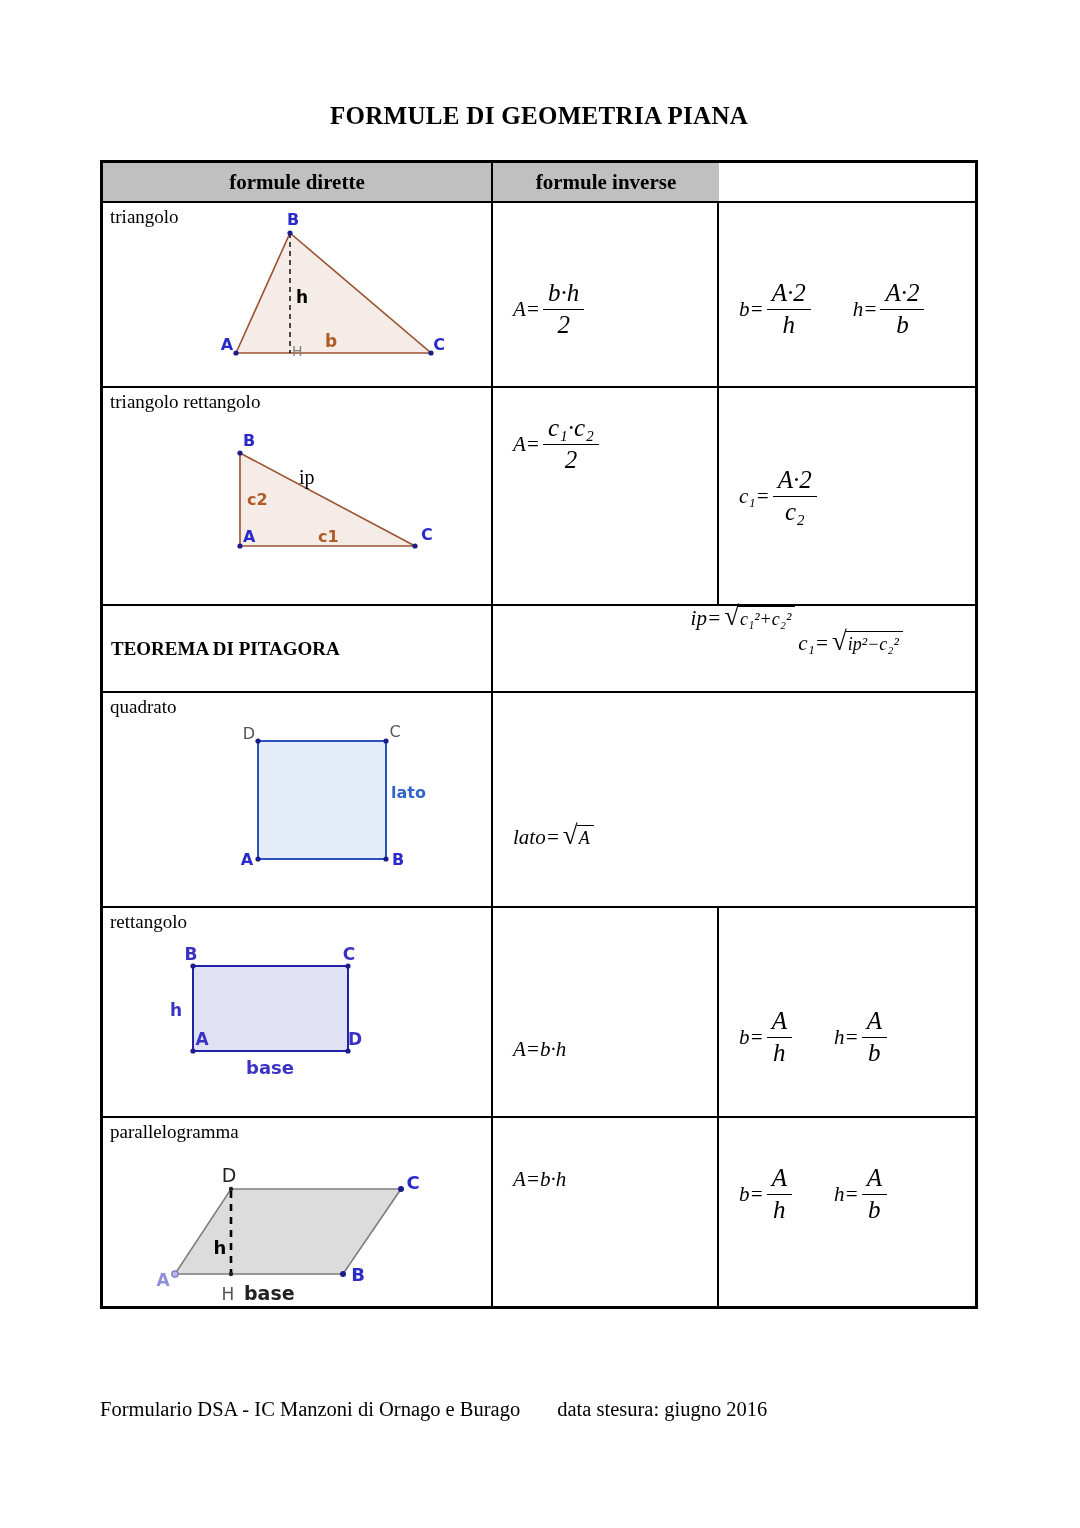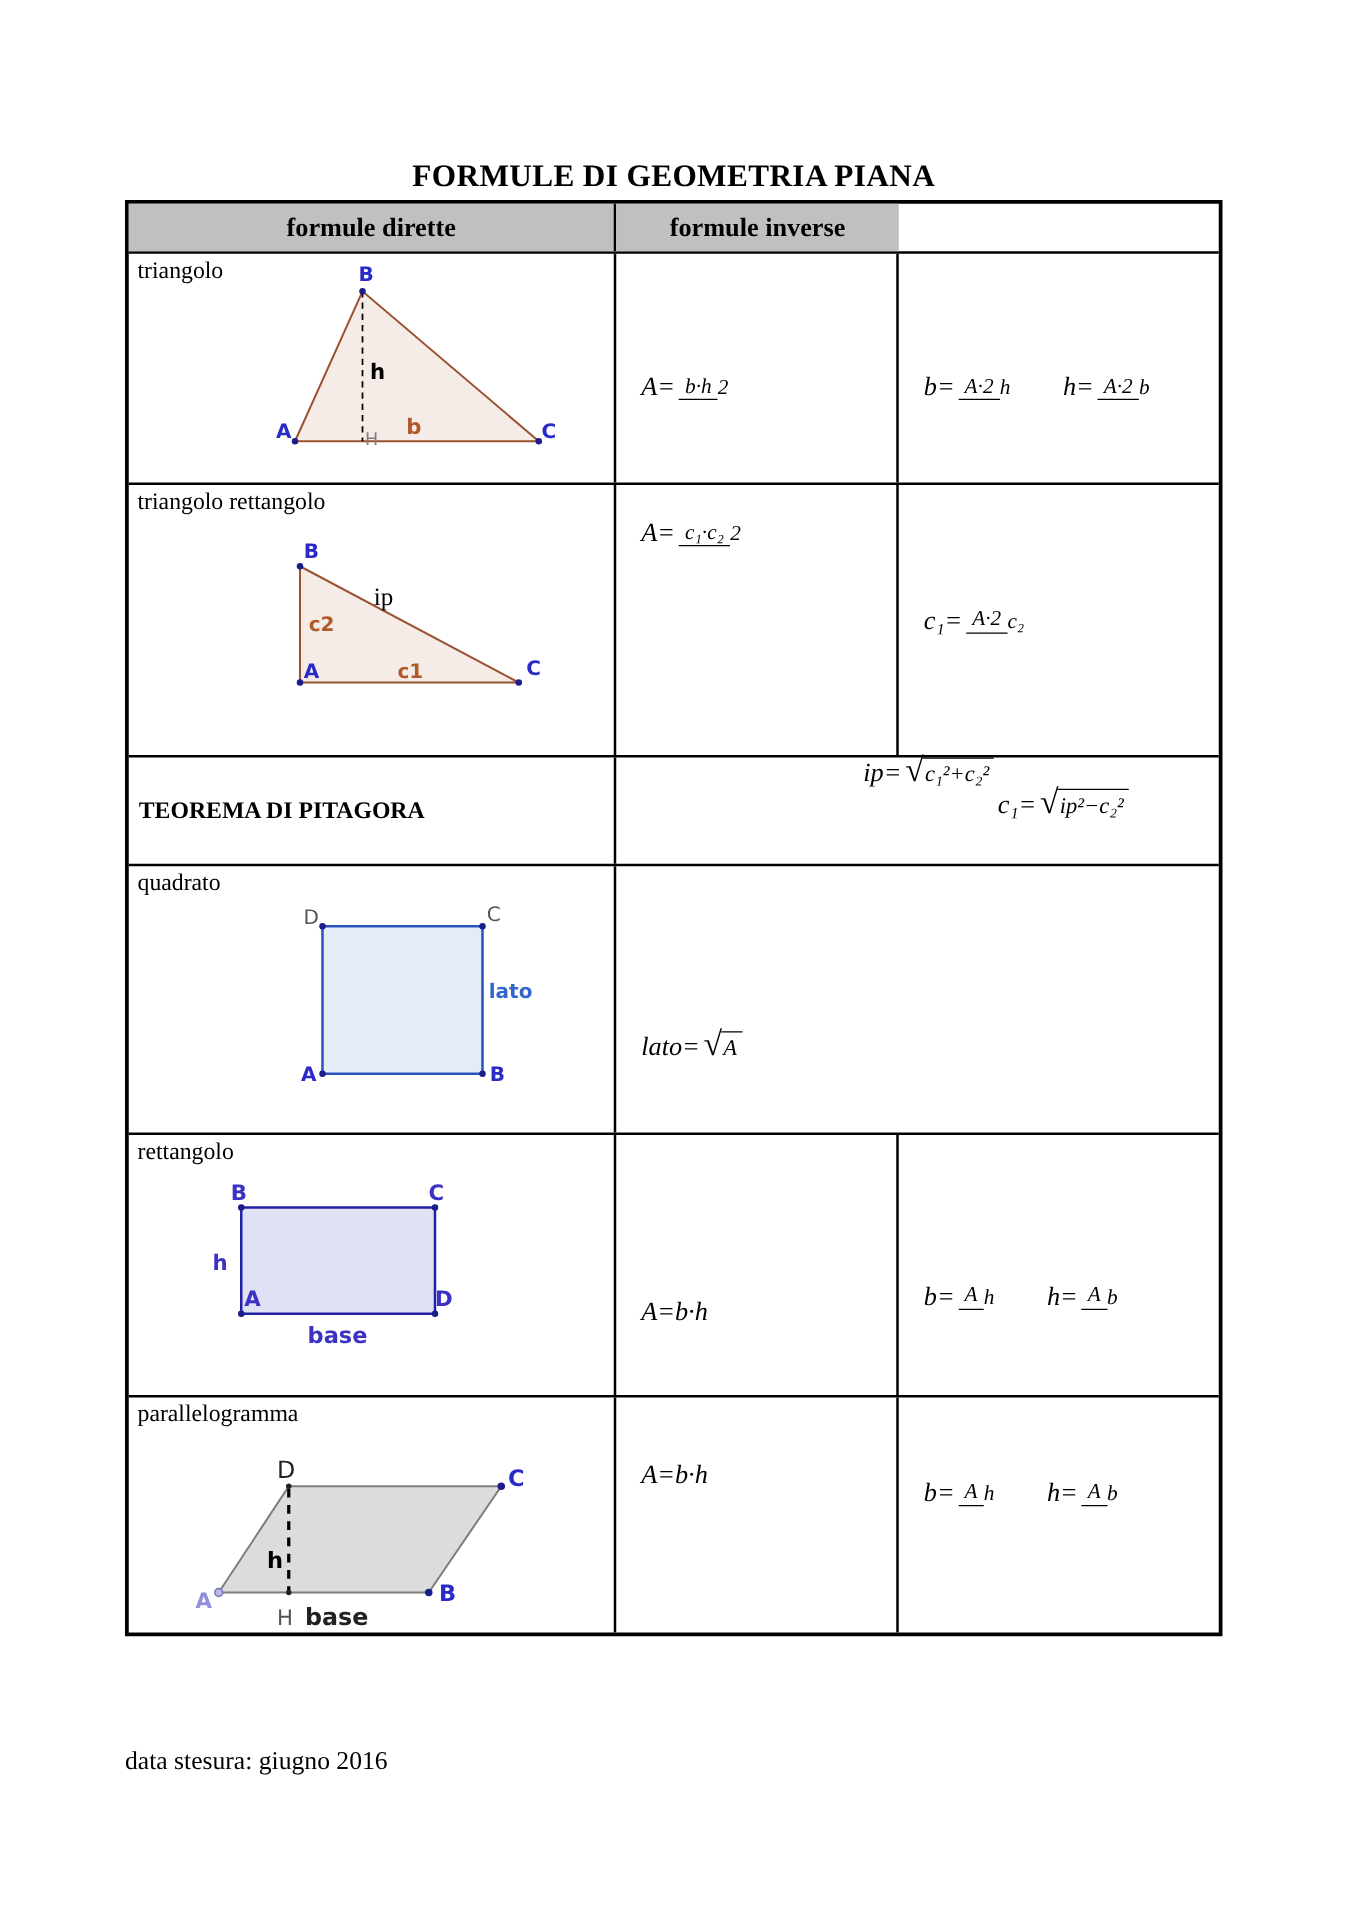--- a/index.html
+++ b/index.html
@@ -2,21 +2,21 @@
 <html><head>
 <meta charset="utf-8">
 <style>
   * { margin:0; padding:0; box-sizing:border-box; }
   html,body { background:#ffffff; }
   body { width:1080px; height:1528px; font-family:"Liberation Serif", serif; color:#000; position:relative; }
 
   .page { position:relative; width:1080px; height:1528px; background:#fff; overflow:hidden; }
 
   .title { position:absolute; top:102px; left:100px; width:878px; text-align:center;
-           font-size:25px; font-weight:bold; letter-spacing:.3px;margin-top:26px; }
+           font-size:25px; font-weight:bold; letter-spacing:.3px; }
 
   .ftable { position:absolute; left:100px; top:160px; width:878px; border:3px solid #000; background:#fff; }
 
   .trow { display:grid; grid-template-columns:390px 226px 256px; border-bottom:2px solid #000; }
   .trow.merged { grid-template-columns:390px 482px; }
   .trow:last-child { border-bottom:none; }
 
   .cell { position:relative; border-right:2px solid #000; }
   .cell:last-child { border-right:none; }
 
@@ -25,21 +25,21 @@
 
   .fig-label { position:absolute; top:3px; left:7px; font-size:19px; z-index:2; }
   .fig-svg { position:absolute; left:0; top:0; }
 
   .pit-cell { display:flex; align-items:center; padding-left:8px; font-weight:bold; font-size:19px; }
 
   
   .fcell { display:flex; align-items:center; padding-left:20px; gap:42px; }
   .formula { display:inline-flex; align-items:center; font-style:italic; font-size:21px; white-space:nowrap; }
   .f-pre { margin-right:3px; }
-  .frac { display:inline-flex; flex-direction:row; align-items:center; line-height:1.15; font-size:17px; }
+  .frac { display:inline-flex; flex-direction:column; align-items:center; line-height:1.15; font-size:25px; }
   .frac .num { border-bottom:1.6px solid #000; padding:0 5px 1px 5px; }
   .frac .den { padding-top:1px; }
   .sqrt { display:inline-flex; align-items:flex-start; }
   .sqrt-sign { font-style:normal; font-size:27px; line-height:1; margin-top:-3px; }
   .sqrt-rad { font-size:18px; border-top:1.6px solid #000; margin-left:-1px; padding:1px 4px 0 2px; line-height:1.25; }
 
   .ta-top { align-items:flex-start; padding-top:26px; }
   .pt30 { padding-top:30px; } .pt50 { padding-top:50px; } .pt74 { padding-top:74px; } .pt76 { padding-top:76px; }
   .pb36 { padding-bottom:36px; } .pb66 { padding-bottom:66px; }
 
@@ -268,16 +268,17 @@
               <span class="num">A</span>
               <span class="den">b</span>
             </span>
         </span>
       </div>
     </div>
 
   </div>
 
   <div class="footer">
+    <span>Formulario DSA - IC Manzoni di Ornago e Burago</span>
     <span>data stesura: giugno 2016</span>
   </div>
 
 </div>
 
 </body></html>

